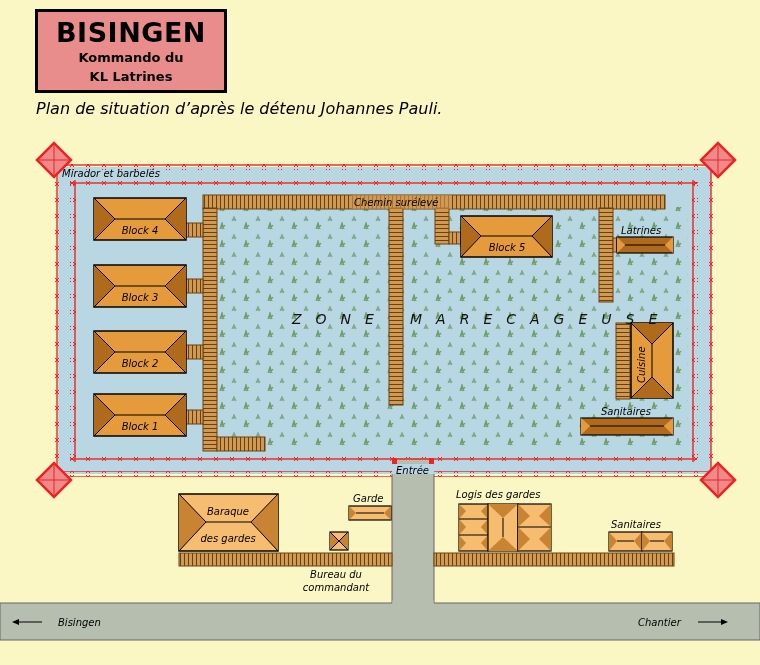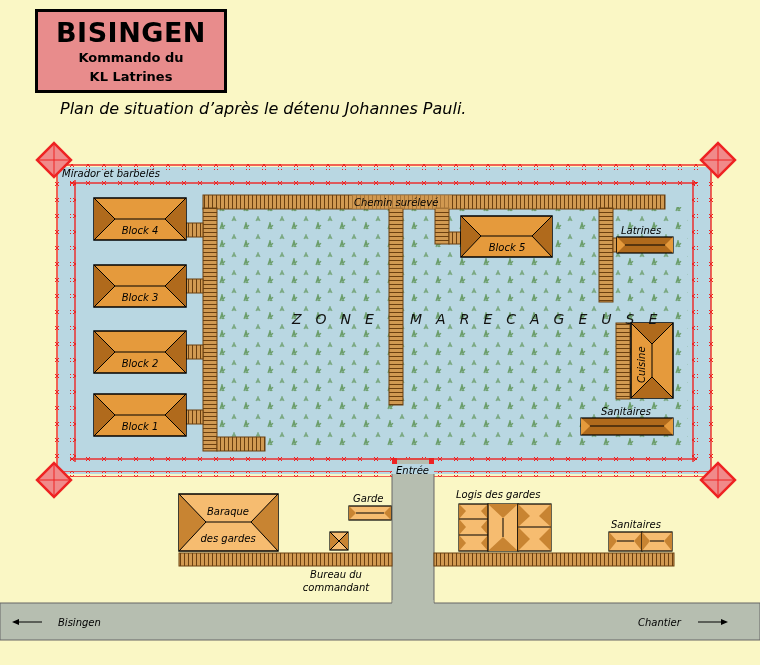--- a/index.html
+++ b/index.html
@@ -1,20 +1,20 @@
 <!DOCTYPE html>
 <html><head>
 <meta charset="utf-8">
 <style>
   html, body { margin:0; padding:0; }
   body { width:760px; height:665px; background:#faf7c5; position:relative; overflow:hidden; font-family:"DejaVu Sans", sans-serif; }
   .title-box { position:absolute; left:35px; top:9px; width:192px; height:84px; background:#e88c8c; border:3px solid #000; box-sizing:border-box; text-align:center; }
   .title-main { font-weight:bold; font-size:27px; line-height:30px; margin-top:6px; color:#000; letter-spacing:0.5px; }
   .title-sub { font-weight:bold; font-size:13px; line-height:19px; color:#000; }
-  .subtitle { position:absolute; left:36px; top:99px; font-style:italic; font-size:16px; color:#000;margin-left:24px; }
+  .subtitle { position:absolute; left:36px; top:99px; font-style:italic; font-size:16px; color:#000; }
   svg { position:absolute; left:0; top:0; }
   .lbl-sm { font-family:"DejaVu Sans", sans-serif; font-style:italic; font-size:10px; fill:#000; }
   .zone { font-family:"DejaVu Sans", sans-serif; font-style:italic; font-size:14px; fill:#111; letter-spacing:14px; }
 </style>
 </head>
 <body>
 
 <div class="title-box">
   <div class="title-main">BISINGEN</div>
   <div class="title-sub">Kommando du</div>

